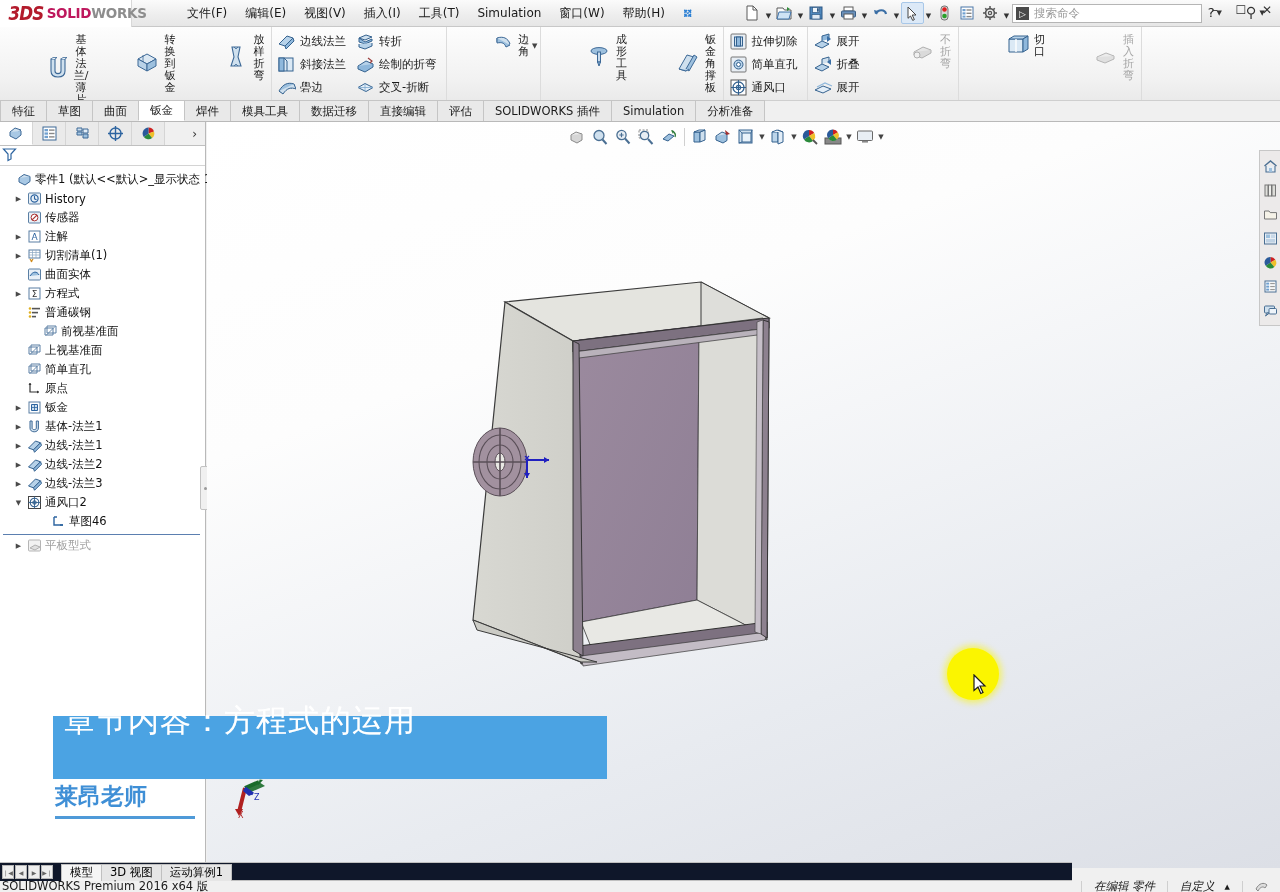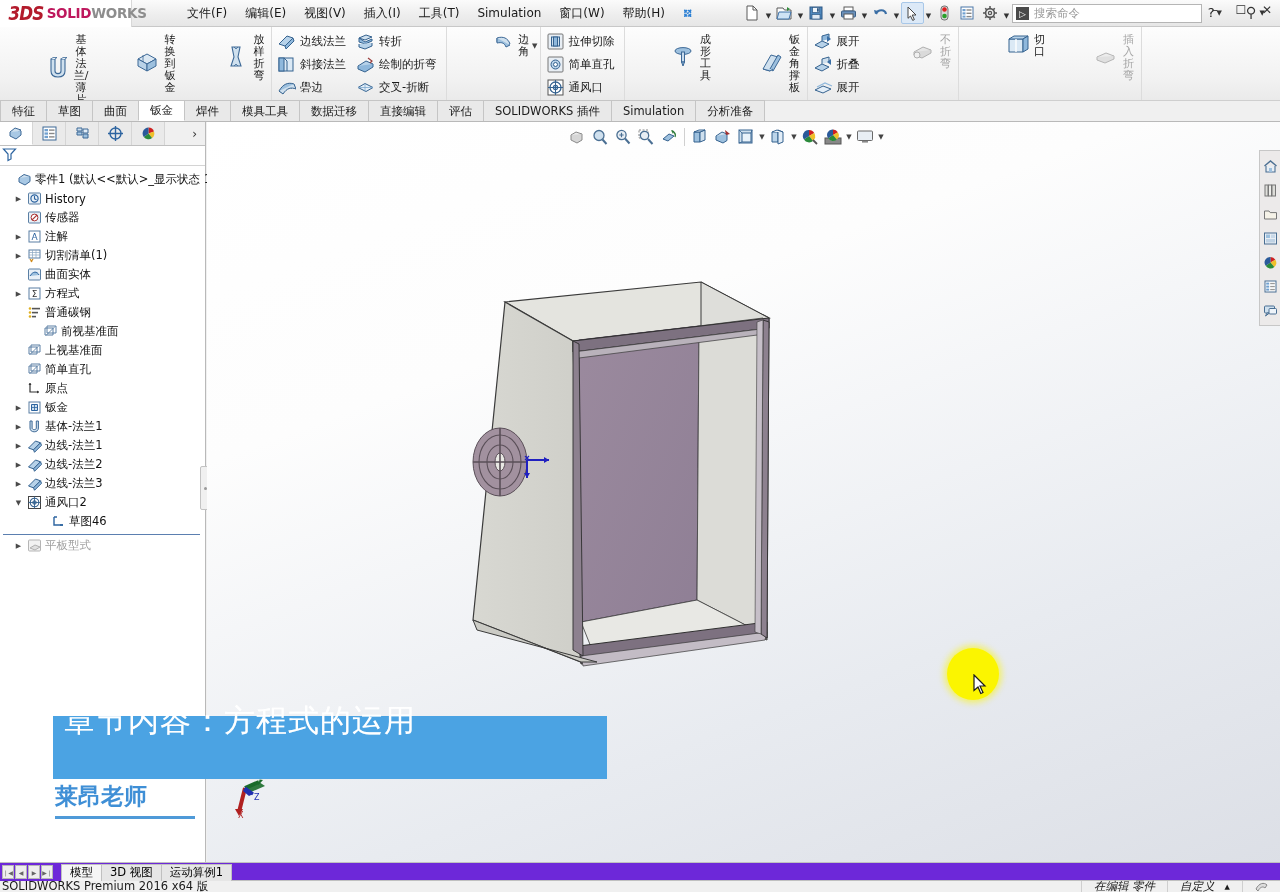--- a/index.html
+++ b/index.html
@@ -208,22 +208,22 @@
     position: absolute; left: 0; top: 0; color: rgba(255,255,255,0.45); z-index: -1;
   }
   .overlay-author {
     position: absolute; left: 55px; top: 781px; z-index: 31;
     font-size: 23px; color: #3f8fd6; font-weight: bold;
     border-bottom: 3px solid #4f9ad8; padding-bottom: 4px; width: 140px;
   }
 
   
   .bottombar {
-    position: absolute; left: 0; top: 862px; width: 1280px; height: 19px;
-    background: #6d28d9; border-top: 1px solid #c0c0c0;
+    position: absolute; left: 0; top: 862px; width: 1072px; height: 19px;
+    background: #0f172a; border-top: 1px solid #c0c0c0;
     display: flex; align-items: center;
   }
   .navarrows { display: flex; align-items: center; padding-left: 2px; gap: 1px; }
   .navarr { width: 12px; height: 14px; border: 1px solid #b6b6b6; background: #eee;
             display:flex; align-items:center; justify-content:center; font-size: 6px; color: #666;}
   .btab {
     height: 17px; padding: 0 8px; display:flex; align-items:center;
     font-size: 11.5px; background: #e6e6e6; border: 1px solid #c0c0c0; border-bottom: none;
     margin-right: -1px; cursor: default;
   }
@@ -463,20 +463,43 @@
     <div class="rgroup">
       <div class="rbig">
         <span class="ic">
           <svg width="24" height="22" viewBox="0 0 24 22">
               <path d="M5 4c6-2 11 0 13 6l-4 2c-1.5-4-4-5-9-4z" fill="#cfe0ee" stroke="#3c6896" stroke-width="1"></path>
               <path d="M5 4v5c5-1 7.5 0 9 4l4-2" fill="#9dc0de" stroke="#3c6896" stroke-width="1"></path>
             </svg>
         </span>
         <span class="lbl">边角</span>
         <span class="rdrop">▼</span>
+      </div>
+    </div>
+
+    <div class="rgroup">
+      <div class="rbig">
+        <span class="ic">
+          <svg width="26" height="24" viewBox="0 0 26 24">
+              <ellipse cx="13" cy="6" rx="8" ry="3.4" fill="#9dc0de" stroke="#3c6896"></ellipse>
+              <rect x="11.5" y="7" width="3" height="10" fill="#c9dcee" stroke="#3c6896"></rect>
+              <path d="M11.5 17l1.5 4 1.5-4z" fill="#8fb8dc" stroke="#3c6896"></path>
+            </svg>
+        </span>
+        <span class="lbl"><span>成形工</span><br><span>具</span></span>
+      </div>
+      <div class="rbig">
+        <span class="ic">
+          <svg width="26" height="24" viewBox="0 0 26 24">
+              <path d="M4 18l8-14 7 2-8 14z" fill="#cfe0ee" stroke="#3c6896"></path>
+              <path d="M11 18l8-14 3 2-8 14z" fill="#9dc0de" stroke="#3c6896"></path>
+              <path d="M4 18l7 2 3-2" fill="#b7d2e9" stroke="#3c6896"></path>
+            </svg>
+        </span>
+        <span class="lbl"><span>钣金角</span><br><span>撑板</span></span>
       </div>
     </div>
 
     <div class="rgroup">
       <div class="rcol">
         <div class="rsmall">
           <span class="ic">
             <svg width="19" height="19" viewBox="0 0 19 19">
                 <rect x="2" y="2" width="15" height="15" rx="1" fill="#e8eef4" stroke="#777"></rect>
                 <rect x="5.5" y="5" width="8" height="9" fill="#cfe0ee" stroke="#35628f"></rect>
@@ -503,43 +526,20 @@
                 <circle cx="9.5" cy="9.5" r="2.4" fill="#8fb8dc" stroke="#35628f"></circle>
                 <path d="M9.5 2v15M2 9.5h15" stroke="#35628f" stroke-width="1"></path>
               </svg>
           </span>
           <span class="lbl">通风口</span>
         </div>
       </div>
     </div>
 
     <div class="rgroup">
-      <div class="rbig">
-        <span class="ic">
-          <svg width="26" height="24" viewBox="0 0 26 24">
-              <ellipse cx="13" cy="6" rx="8" ry="3.4" fill="#9dc0de" stroke="#3c6896"></ellipse>
-              <rect x="11.5" y="7" width="3" height="10" fill="#c9dcee" stroke="#3c6896"></rect>
-              <path d="M11.5 17l1.5 4 1.5-4z" fill="#8fb8dc" stroke="#3c6896"></path>
-            </svg>
-        </span>
-        <span class="lbl"><span>成形工</span><br><span>具</span></span>
-      </div>
-      <div class="rbig">
-        <span class="ic">
-          <svg width="26" height="24" viewBox="0 0 26 24">
-              <path d="M4 18l8-14 7 2-8 14z" fill="#cfe0ee" stroke="#3c6896"></path>
-              <path d="M11 18l8-14 3 2-8 14z" fill="#9dc0de" stroke="#3c6896"></path>
-              <path d="M4 18l7 2 3-2" fill="#b7d2e9" stroke="#3c6896"></path>
-            </svg>
-        </span>
-        <span class="lbl"><span>钣金角</span><br><span>撑板</span></span>
-      </div>
-    </div>
-
-    <div class="rgroup">
       <div class="rcol">
         <div class="rsmall">
           <span class="ic">
             <svg width="20" height="19" viewBox="0 0 20 19">
                 <path d="M2 13l7-4 7 3-7 4z" fill="#b7d2e9" stroke="#35628f"></path>
                 <path d="M9 9V4l7-2v5" fill="#8fb8dc" stroke="#35628f"></path>
                 <path d="M14 4l4 3-4 3" fill="#3a6ea5"></path>
               </svg>
           </span>
           <span class="lbl">展开</span>

